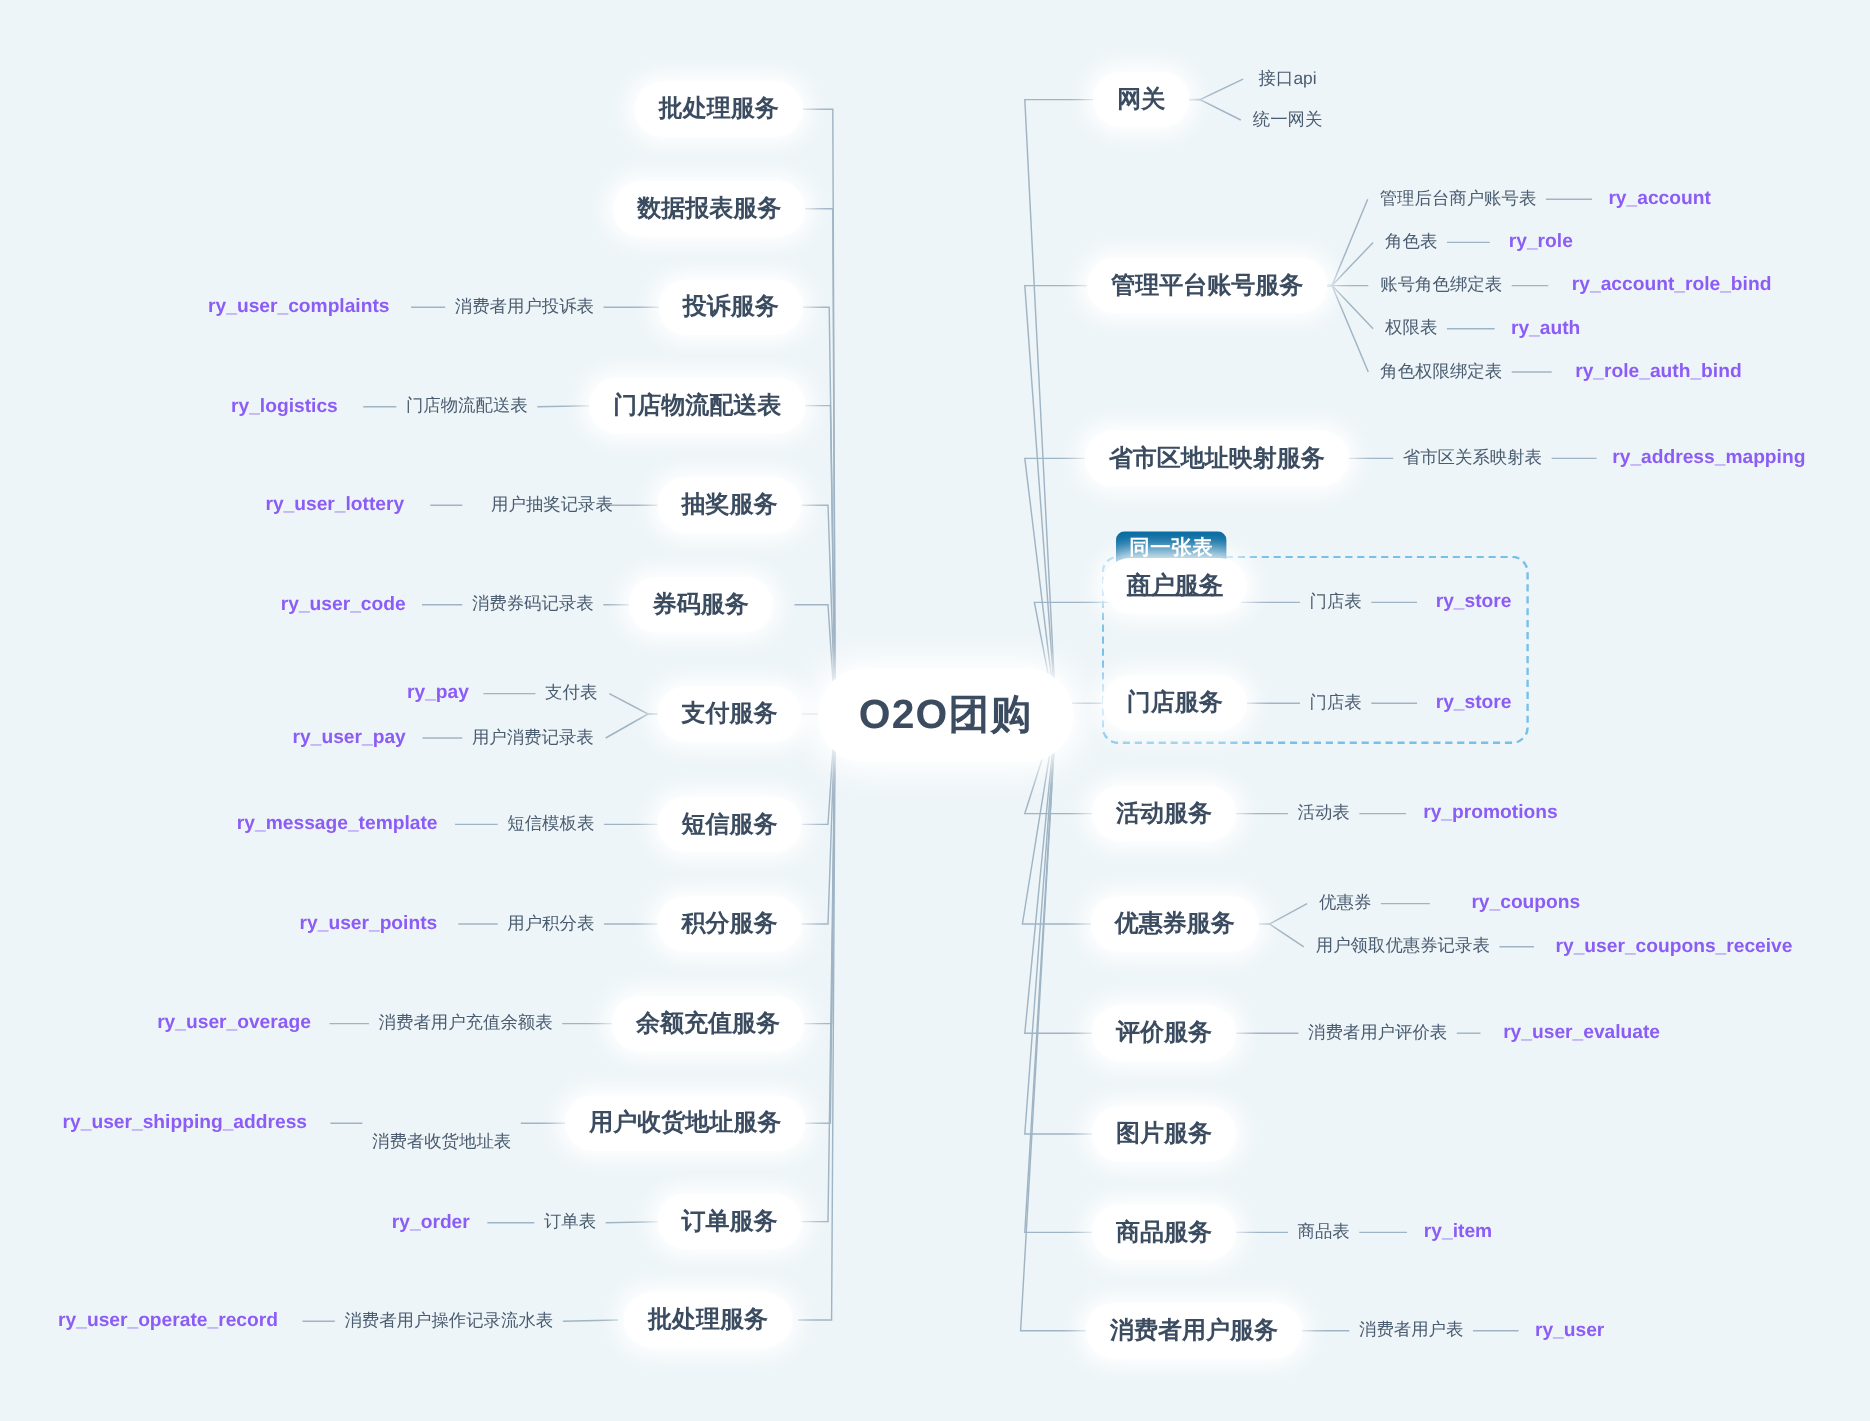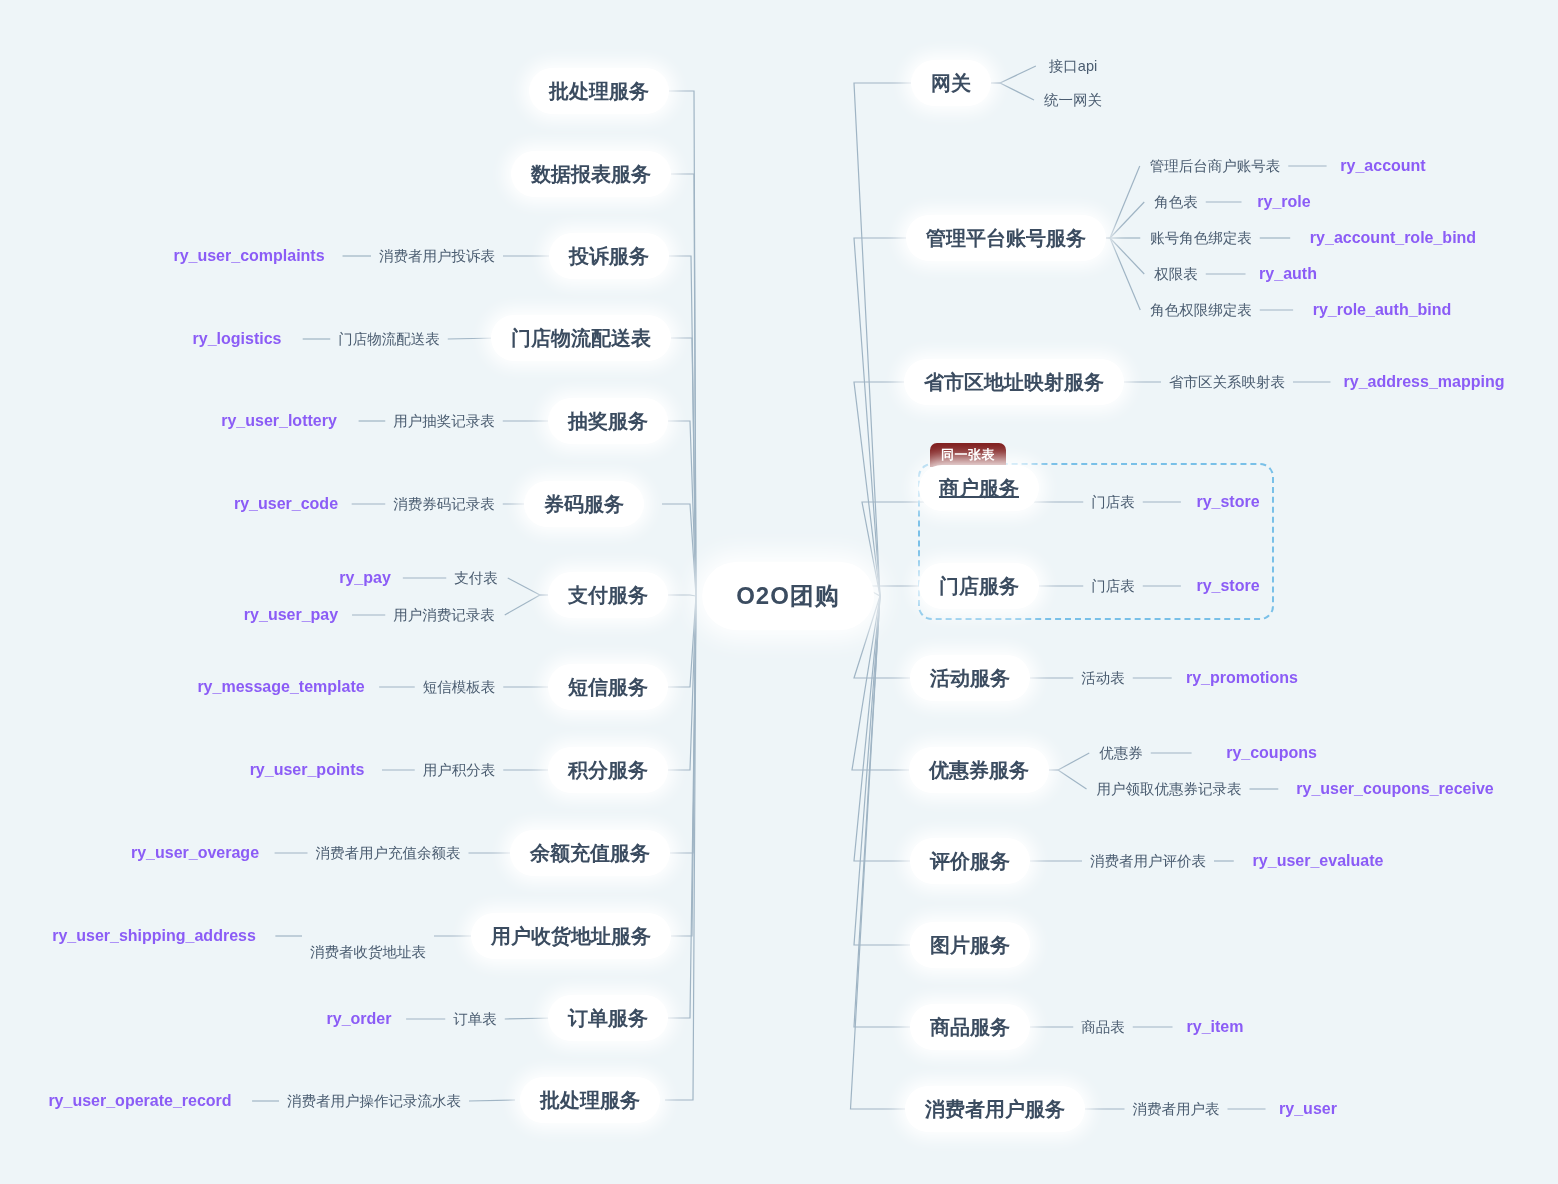--- a/index.html
+++ b/index.html
@@ -32,21 +32,21 @@
     position: absolute;
     transform: translate(-50%, -50%);
     white-space: nowrap;
     color: #3d4f63;
     line-height: 1;
   }
   .node-root {
     background: #ffffff;
     border-radius: 46px;
     padding: 22px 34px;
-    font-size: 24px;
+    font-size: 34px;
     font-weight: bold;
     letter-spacing: 1px;
     color: #3b4c60;
     box-shadow: 0 0 24px 10px rgba(255,255,255,0.95);
   }
   .node-main {
     background: #ffffff;
     border-radius: 34px;
     padding: 13px 20px;
     font-size: 20px;
@@ -67,23 +67,23 @@
   
   .group-box {
     position: absolute;
     border: 2px dashed #79c0e8;
     border-radius: 14px;
     box-sizing: border-box;
     background: transparent;
   }
   .group-tab {
     position: absolute;
-    background: #7f1d1d;
+    background: #0369a1;
     color: #ffffff;
-    font-size: 13px;
+    font-size: 17px;
     font-weight: bold;
     padding: 5px 11px 6px 11px;
     border-radius: 7px 7px 0 0;
     letter-spacing: 0.5px;
     line-height: 1;
   }
 </style>
 </head>
 <body>
 
@@ -230,21 +230,21 @@
       <div class="node node-leaf" style="left: 1308px; top: 1109px;">ry_user</div>
       <div class="node node-main" style="left: 599px; top: 91px;">批处理服务</div>
       <div class="node node-main" style="left: 591px; top: 174px;">数据报表服务</div>
       <div class="node node-main" style="left: 609px; top: 256px;">投诉服务</div>
       <div class="node node-sub" style="left: 437px; top: 256px;">消费者用户投诉表</div>
       <div class="node node-leaf" style="left: 249px; top: 256px;">ry_user_complaints</div>
       <div class="node node-main" style="left: 581px; top: 338px;">门店物流配送表</div>
       <div class="node node-sub" style="left: 389px; top: 339px;">门店物流配送表</div>
       <div class="node node-leaf" style="left: 237px; top: 339px;">ry_logistics</div>
       <div class="node node-main" style="left: 608px; top: 421px;">抽奖服务</div>
-      <div class="node node-sub" style="left: 444px; top: 421px;">用户抽奖记录表</div>
+      <div class="node node-sub" style="left: 460px; top: 421px;">用户抽奖记录表</div>
       <div class="node node-leaf" style="left: 279px; top: 421px;">ry_user_lottery</div>
       <div class="node node-main" style="left: 584px; top: 504px;">券码服务</div>
       <div class="node node-sub" style="left: 444px; top: 504px;">消费券码记录表</div>
       <div class="node node-leaf" style="left: 286px; top: 504px;">ry_user_code</div>
       <div class="node node-main" style="left: 608px; top: 595px;">支付服务</div>
       <div class="node node-sub" style="left: 476px; top: 578px;">支付表</div>
       <div class="node node-leaf" style="left: 365px; top: 578px;">ry_pay</div>
       <div class="node node-sub" style="left: 444px; top: 615px;">用户消费记录表</div>
       <div class="node node-leaf" style="left: 291px; top: 615px;">ry_user_pay</div>
       <div class="node node-main" style="left: 608px; top: 687px;">短信服务</div>

